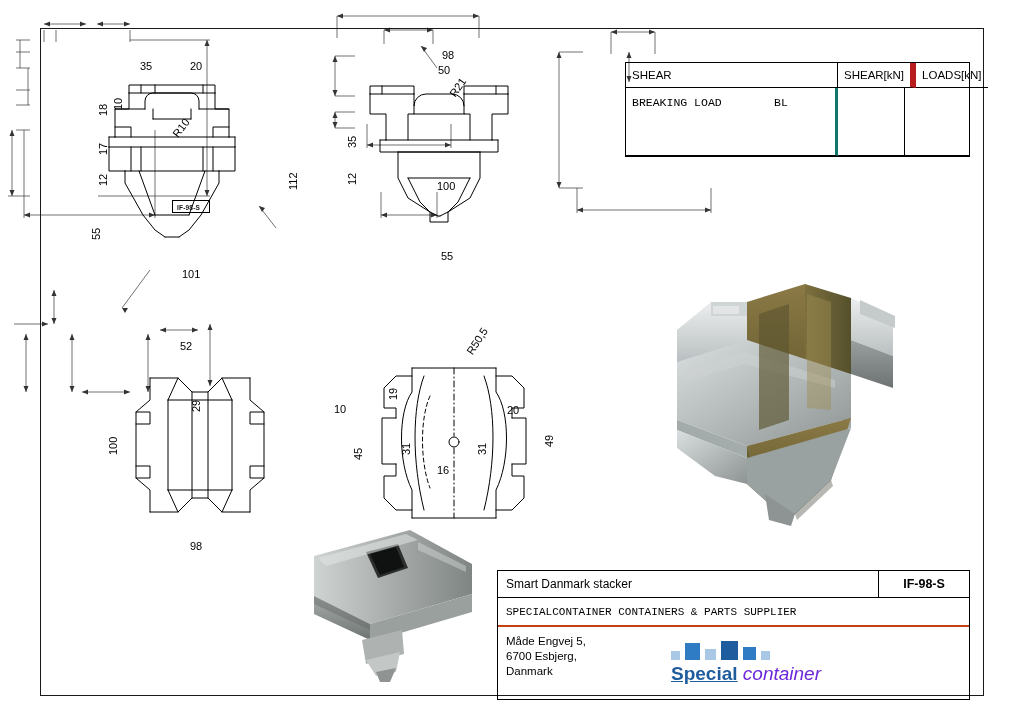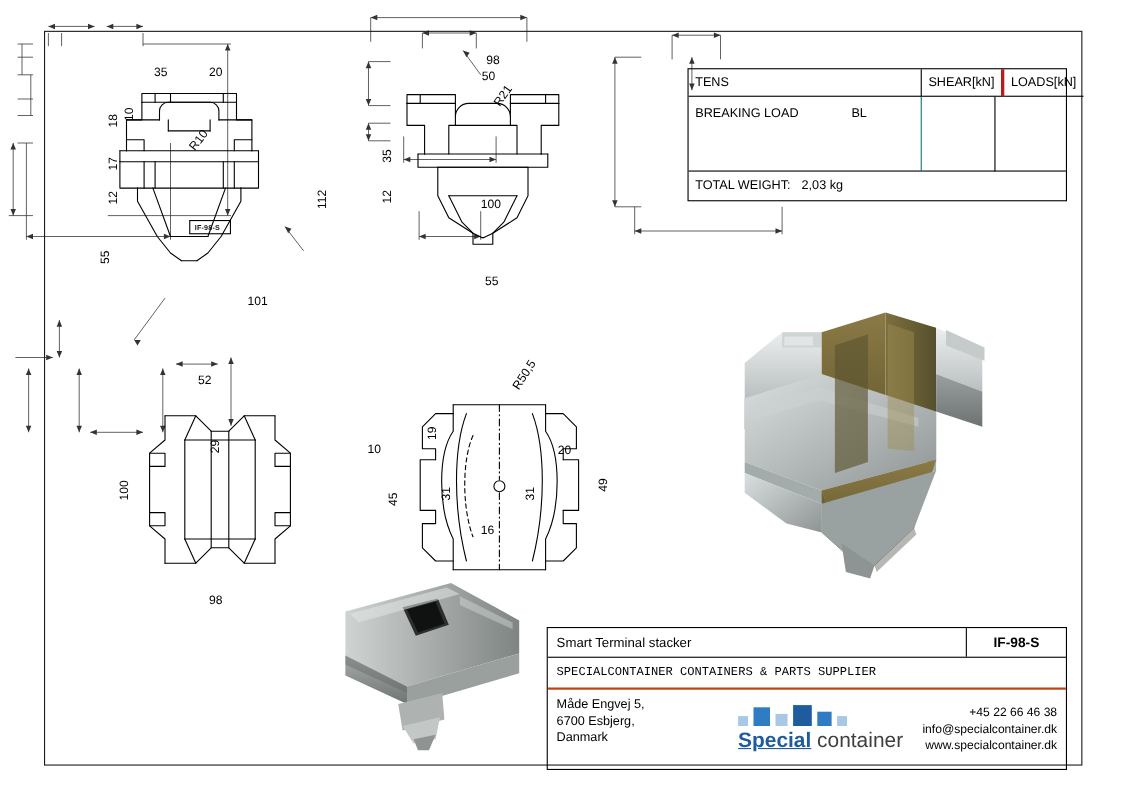--- a/index.html
+++ b/index.html
@@ -71,33 +71,34 @@
     display: flex;
   }
   .loads-table .hdr-row { height: 25px; }
   .loads-table .cell {
     box-sizing: border-box;
     display: flex;
     align-items: center;
     padding: 0 6px;
   }
   .c-name { flex: 0 0 212px; border-right: 1px solid #000; }
-  .c-shear { flex: 0 0 67px; border-right: 3px solid #b91c1c; }
+  .c-shear { flex: 0 0 67px; border-right: 6px solid #b91c1c; }
   .c-tens { flex: 1 1 auto; }
   .hdr-row .cell { border-bottom: 1px solid #000; }
   .body-block {
     display: flex;
     height: 68px;
   }
   .body-names {
     flex: 0 0 212px;
-    border-right: 1px solid #0f766e;
+    border-right: 3px solid #0f766e;
     border-bottom: 1px solid #000;
     box-sizing: border-box;
     padding: 5px 6px 0 6px;
+    font-family: Liberation Mono, monospace;
   }
   .body-names .ln {
     display: flex;
     height: 19px;
     align-items: center;
   }
   .body-names .ln .lbl { flex: 0 0 142px; }
   .body-names .ln .abbr { flex: 1 1 auto; }
   .body-shear {
     flex: 0 0 67px;
@@ -307,21 +308,21 @@
     <line x1="28" y1="58" x2="28" y2="80"></line>
     <line x1="28" y1="80" x2="28" y2="95"></line>
     <line x1="12" y1="120" x2="12" y2="186"></line>
     <line x1="30" y1="186" x2="8" y2="186"></line>
     <polygon class="arrowhead" points="12,120 9.5,126 14.5,126"></polygon>
     <polygon class="arrowhead" points="12,186 9.5,180 14.5,180"></polygon>
   </svg>
 
   <div class="dimtext" style="left:140px; top:60px;">35</div>
   <div class="dimtext" style="left:190px; top:60px;">20</div>
-  <div class="dimtext" style="left:182px; top:268px;margin-left:43px;">101</div>
+  <div class="dimtext" style="left:182px; top:268px;">101</div>
   <div class="dimtext v" style="left:112px; top:110px;">10</div>
   <div class="dimtext v" style="left:97px; top:116px;">18</div>
   <div class="dimtext v" style="left:97px; top:155px;">17</div>
   <div class="dimtext v" style="left:97px; top:186px;">12</div>
   <div class="dimtext v" style="left:90px; top:240px;">55</div>
   <div class="dimtext v" style="left:287px; top:190px;">112</div>
   <div class="dimtext" style="left:170px; top:132px; transform:rotate(-52deg); transform-origin:0 0;">R10</div>
   <svg class="dims" style="left:160px; top:110px;" width="60" height="50" viewBox="0 0 60 50">
     <line x1="32" y1="38" x2="15" y2="16"></line>
     <polygon class="arrowhead" points="15,16 21,18 18,22"></polygon>
@@ -531,46 +532,42 @@
 
     <line x1="150" y1="26" x2="122" y2="64"></line>
     <polygon class="arrowhead" points="122,64 128,64 125,69"></polygon>
   </svg>
 
   <div class="dimtext v" style="left:387px; top:400px;">19</div>
   <div class="dimtext" style="left:334px; top:403px;">10</div>
   <div class="dimtext v" style="left:352px; top:460px;">45</div>
   <div class="dimtext v" style="left:400px; top:455px;">31</div>
   <div class="dimtext v" style="left:476px; top:455px;">31</div>
-  <div class="dimtext" style="left:437px; top:476px;">16</div>
+  <div class="dimtext" style="left:437px; top:464px;">16</div>
   <div class="dimtext" style="left:507px; top:404px;">20</div>
   <div class="dimtext v" style="left:543px; top:447px;">49</div>
   <div class="dimtext" style="left:464px; top:350px; transform:rotate(-57deg); transform-origin:0 0;">R50,5</div>
 
   
   <div class="loads-table">
     <div class="row hdr-row">
-      <div class="cell c-name">TENS</div>
+      <div class="cell c-name">SHEAR</div>
       <div class="cell c-shear">SHEAR[kN]</div>
       <div class="cell c-tens">LOADS[kN]</div>
     </div>
     <div class="body-block">
       <div class="body-names">
         <div class="ln">
           <span class="lbl">BREAKING LOAD</span>
           <span class="abbr">BL</span>
         </div>
       </div>
       <div class="body-shear"></div>
       <div class="body-tens"></div>
     </div>
-    <div class="weight-row">
-      <span class="wlabel">TOTAL WEIGHT:</span>
-      <span>2,03 kg</span>
-    </div>
   </div>
 
   
   <svg class="photo" style="left:655px; top:270px;" width="300" height="260" viewBox="0 0 300 260">
     <defs>
       <linearGradient id="gMetal" x1="0" y1="0" x2="1" y2="1">
         <stop offset="0%" stop-color="#d9dee0"></stop>
         <stop offset="45%" stop-color="#b8bdbd"></stop>
         <stop offset="100%" stop-color="#8e9494"></stop>
       </linearGradient>
@@ -653,45 +650,40 @@
 
       <polygon fill="#e2e5e3" opacity="0.55" points="18,38 106,14 118,20 26,46"></polygon>
       <polygon fill="#dfe3e1" opacity="0.4" points="118,22 166,46 166,52 118,30"></polygon>
       <polygon fill="#5f6462" opacity="0.4" points="14,76 70,104 70,110 14,84"></polygon>
     </g>
   </svg>
 
   
   <div class="title-block">
     <div class="tb-row1">
-      <div class="name">Smart Terminal stacker</div>
+      <div class="name">Smart Danmark stacker</div>
       <div class="code">IF-98-S</div>
     </div>
     <div class="tb-row2">SPECIALCONTAINER CONTAINERS &amp; PARTS SUPPLIER</div>
     <div class="tb-row3">
       <div class="tb-addr">
         <div>Måde Engvej 5,</div>
         <div>6700 Esbjerg,</div>
         <div>Danmark</div>
       </div>
       <div class="tb-logo">
         <div class="logo-wrap">
           <div class="logo-squares">
             <i style="left:0px;  top:10px; width:9px;  height:9px;  background:#a8c8e6;"></i>
             <i style="left:14px; top:2px;  width:15px; height:17px; background:#2f7bc4;"></i>
             <i style="left:34px; top:8px;  width:11px; height:11px; background:#a8c8e6;"></i>
             <i style="left:50px; top:0px;  width:17px; height:19px; background:#1f5c9e;"></i>
             <i style="left:72px; top:6px;  width:13px; height:13px; background:#2f7bc4;"></i>
             <i style="left:90px; top:10px; width:9px;  height:9px;  background:#a8c8e6;"></i>
           </div>
           <div class="logo-text">
-            <span class="b" style="color:#1f5c9e;">Special</span><span class="n" style="color:#404040;"> container</span>
+            <span class="b" style="color:#1f5c9e;">Special</span><span class="n" style="color:#6d28d9;font-style:italic;"> container</span>
           </div>
         </div>
-      </div>
-      <div class="tb-contact">
-        <div>+45 22 66 46 38</div>
-        <div>info@specialcontainer.dk</div>
-        <div>www.specialcontainer.dk</div>
       </div>
     </div>
   </div>
 </div>
 
 </body></html>

